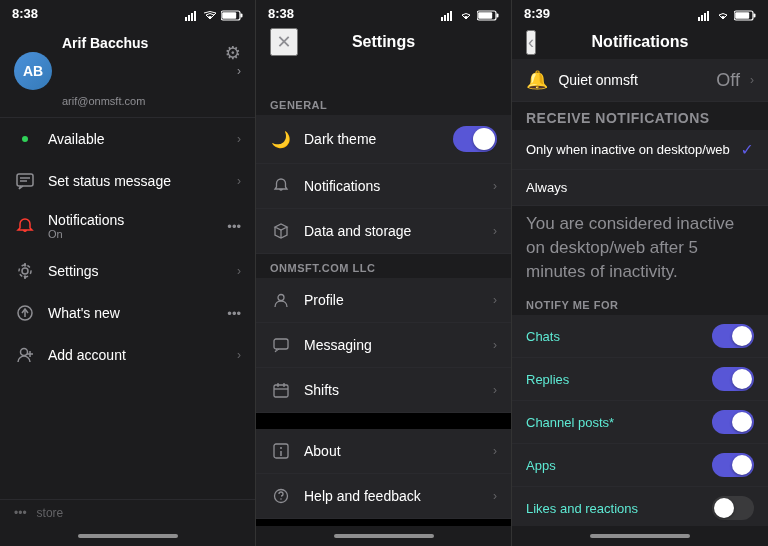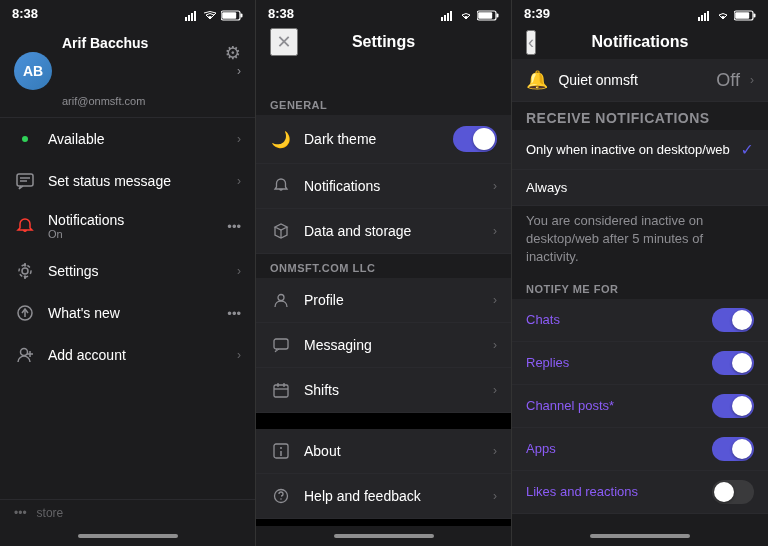--- a/index.html
+++ b/index.html
@@ -307,42 +307,42 @@
       flex: 1;
       color: #fff;
       font-size: 13px;
     }
     .p3-checkmark {
       color: #5e5ce6;
       font-size: 16px;
     }
     .p3-info-text {
       color: #8e8e93;
-      font-size: 13px;
+      font-size: 17px;
       padding: 6px 14px 8px;
       line-height: 1.4;
     }
     .p3-notify-label {
       color: #8e8e93;
       font-size: 11px;
       font-weight: 600;
       text-transform: uppercase;
       letter-spacing: 0.5px;
       padding: 8px 14px 4px;
     }
     .p3-toggle-row {
       display: flex;
       align-items: center;
       padding: 9px 14px;
       background: #252528;
       border-bottom: 1px solid #2a2a2e;
     }
     .p3-toggle-label {
       flex: 1;
-      color: #8b5cf6;
+      color: #5eead4;
       font-size: 13px;
     }
     .toggle-on {
       width: 42px;
       height: 24px;
       border-radius: 12px;
       background: #5856d6;
       position: relative;
       flex-shrink: 0;
     }

